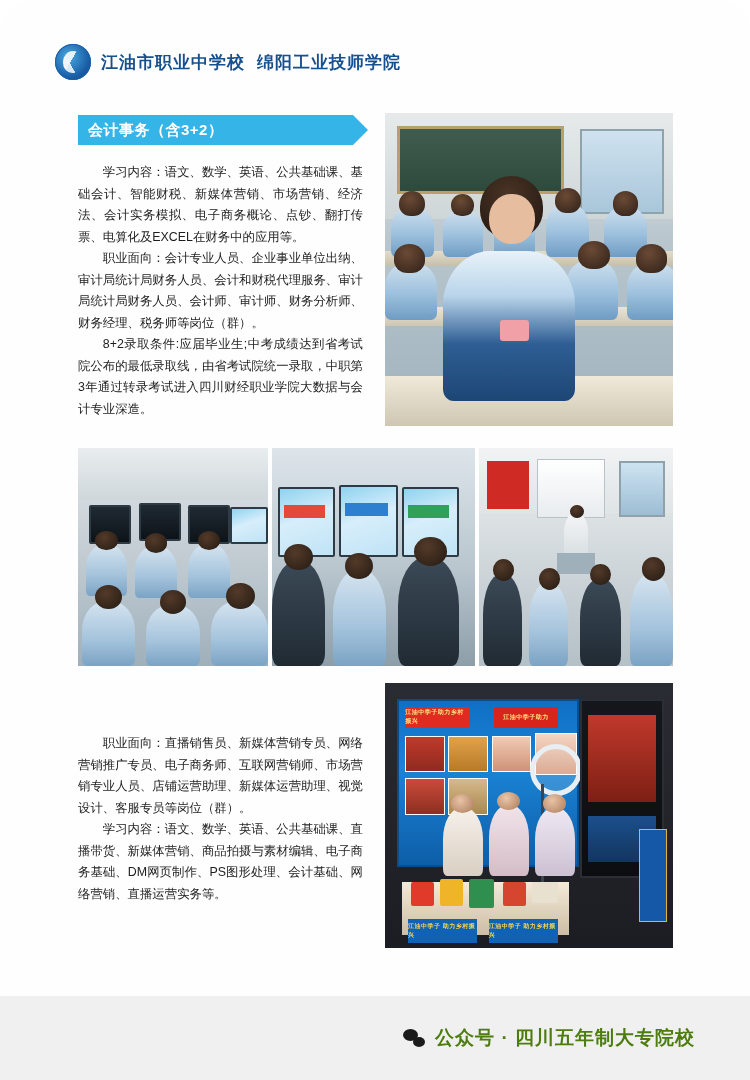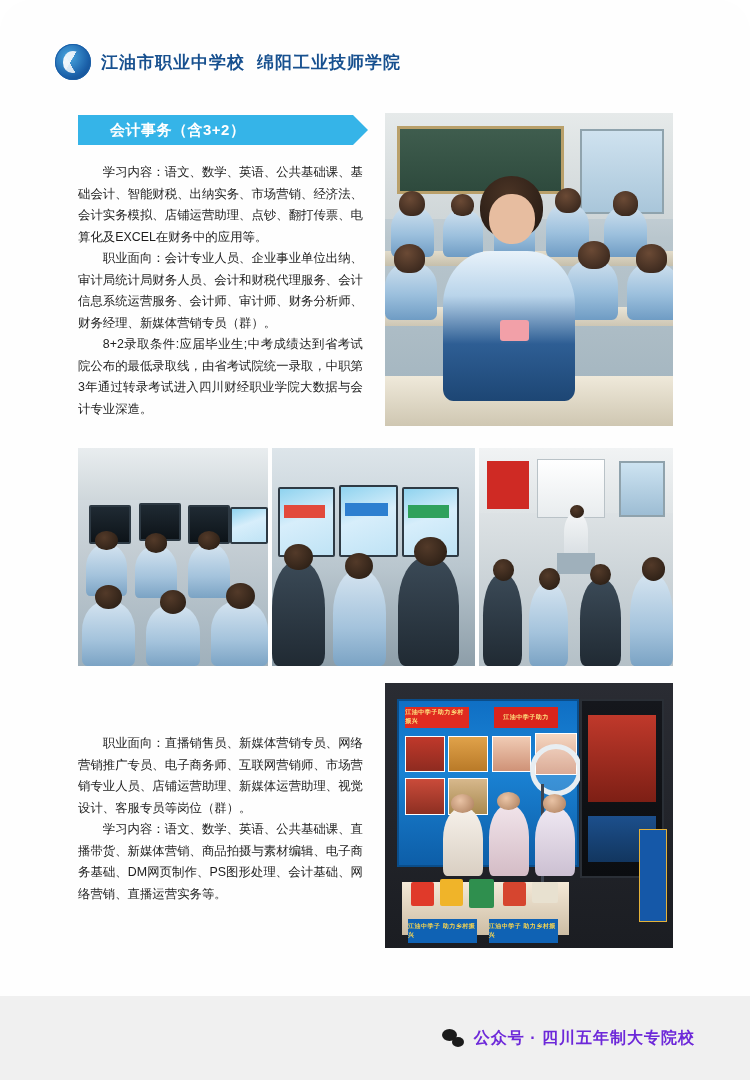--- a/index.html
+++ b/index.html
@@ -64,21 +64,21 @@
   }
   .logo-text .sep { display: inline-block; width: 12px; }
 
   
   .ribbon {
     position: absolute;
     height: 30px;
     background: #35b4e8;
     display: flex;
     align-items: center;
-    padding-left: 32px;
+    padding-left: 10px;
     box-sizing: border-box;
   }
   .ribbon::after {
     content: "";
     position: absolute;
     right: -15px;
     top: 0;
     width: 0;
     height: 0;
     border-top: 15px solid transparent;
@@ -244,22 +244,22 @@
     flex: none;
   }
   .wechat-icon .b1, .wechat-icon .b2 {
     position: absolute;
     background: #1b1b1b;
     border-radius: 50%;
   }
   .wechat-icon .b1 { left: 0; top: 0; width: 15px; height: 12px; }
   .wechat-icon .b2 { right: 0; bottom: 0; width: 12px; height: 10px; }
   .footer-text {
-    font-size: 16px;
-    color: #6d28d9;
+    font-size: 19px;
+    color: #4d7c0f;
     font-weight: bold;
     letter-spacing: 1px;
     white-space: nowrap;
   }
 </style>
 </head>
 <body>
 
 <div class="page">
 
@@ -268,22 +268,22 @@
     <div class="logo-text">
       <span>江油市职业中学校</span><span class="sep"></span><span>绵阳工业技师学院</span>
     </div>
   </div>
 
   <div class="ribbon" style="left:78px; top:115px; width:275px;">
     <span>会计事务（含3+2）</span>
   </div>
 
   <div class="body-text" style="left:78px; top:162px; width:285px;">
-    <p>学习内容：语文、数学、英语、公共基础课、基础会计、智能财税、出纳实务、市场营销、经济法、会计实务模拟、店铺运营助理、点钞、翻打传票、电算化及EXCEL在财务中的应用等。</p>
-    <p>职业面向：会计专业人员、企业事业单位出纳、审计局统计局财务人员、会计和财税代理服务、会计信息系统运营服务、会计师、审计师、财务分析师、财务经理、新媒体营销专员（群）。</p>
+    <p>学习内容：语文、数学、英语、公共基础课、基础会计、智能财税、新媒体营销、市场营销、经济法、会计实务模拟、电子商务概论、点钞、翻打传票、电算化及EXCEL在财务中的应用等。</p>
+    <p>职业面向：会计专业人员、企业事业单位出纳、审计局统计局财务人员、会计和财税代理服务、审计局统计局财务人员、会计师、审计师、财务分析师、财务经理、税务师等岗位（群）。</p>
     <p>8+2录取条件:应届毕业生;中考成绩达到省考试院公布的最低录取线，由省考试院统一录取，中职第3年通过转录考试进入四川财经职业学院大数据与会计专业深造。</p>
   </div>
 
   <div class="photo classroom1" style="left:385px; top:113px; width:288px; height:313px;">
     <div class="sky"></div>
     <div class="cl1-wall"></div>
     <div class="cl1-board"></div>
     <div class="cl1-win"></div>
 
     <div class="cl1-desk" style="top:44%; height:5%; background:linear-gradient(180deg,#e2dccb,#c6bfab);"></div>

